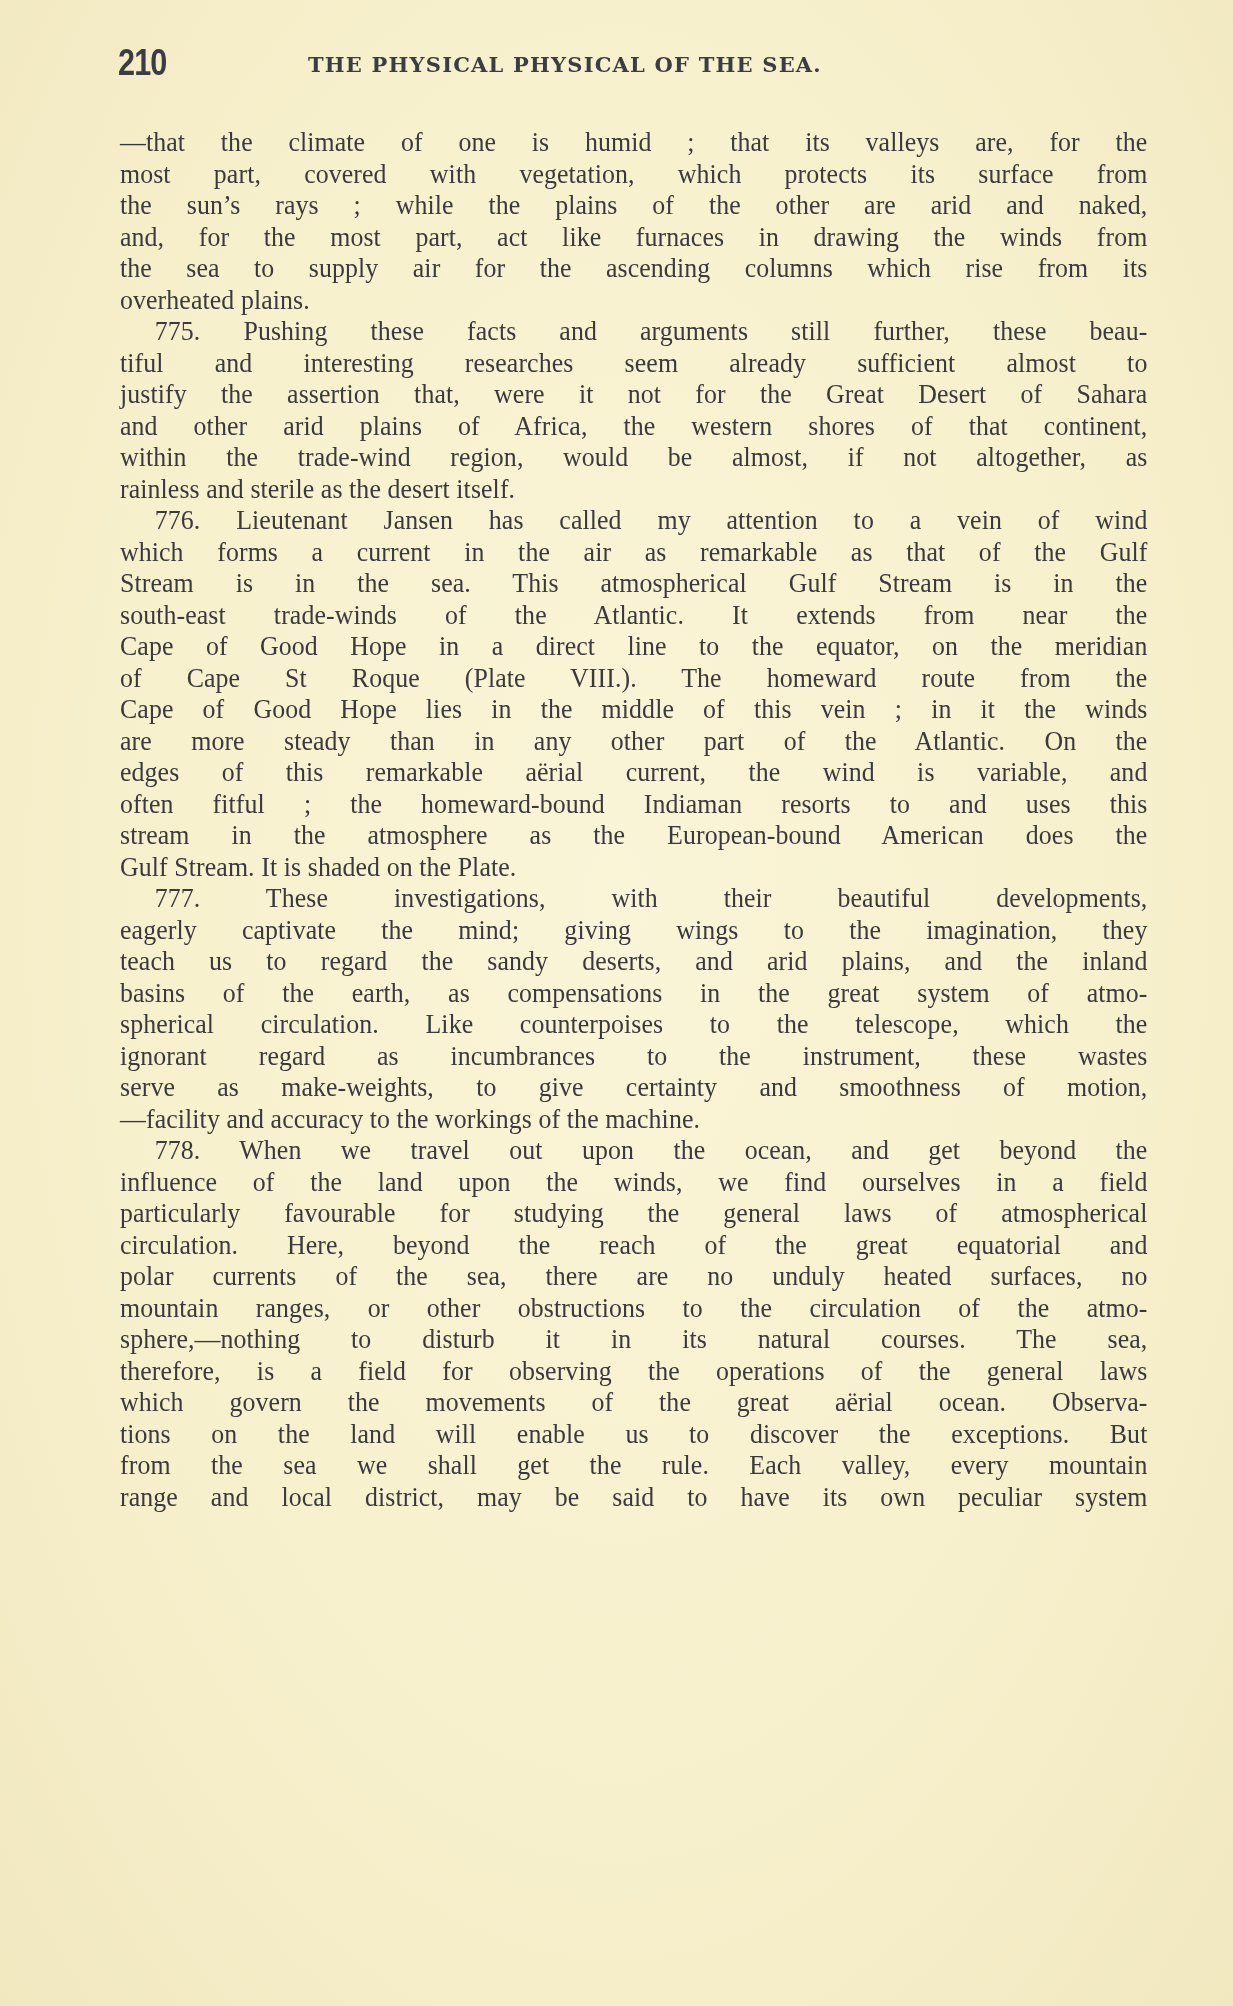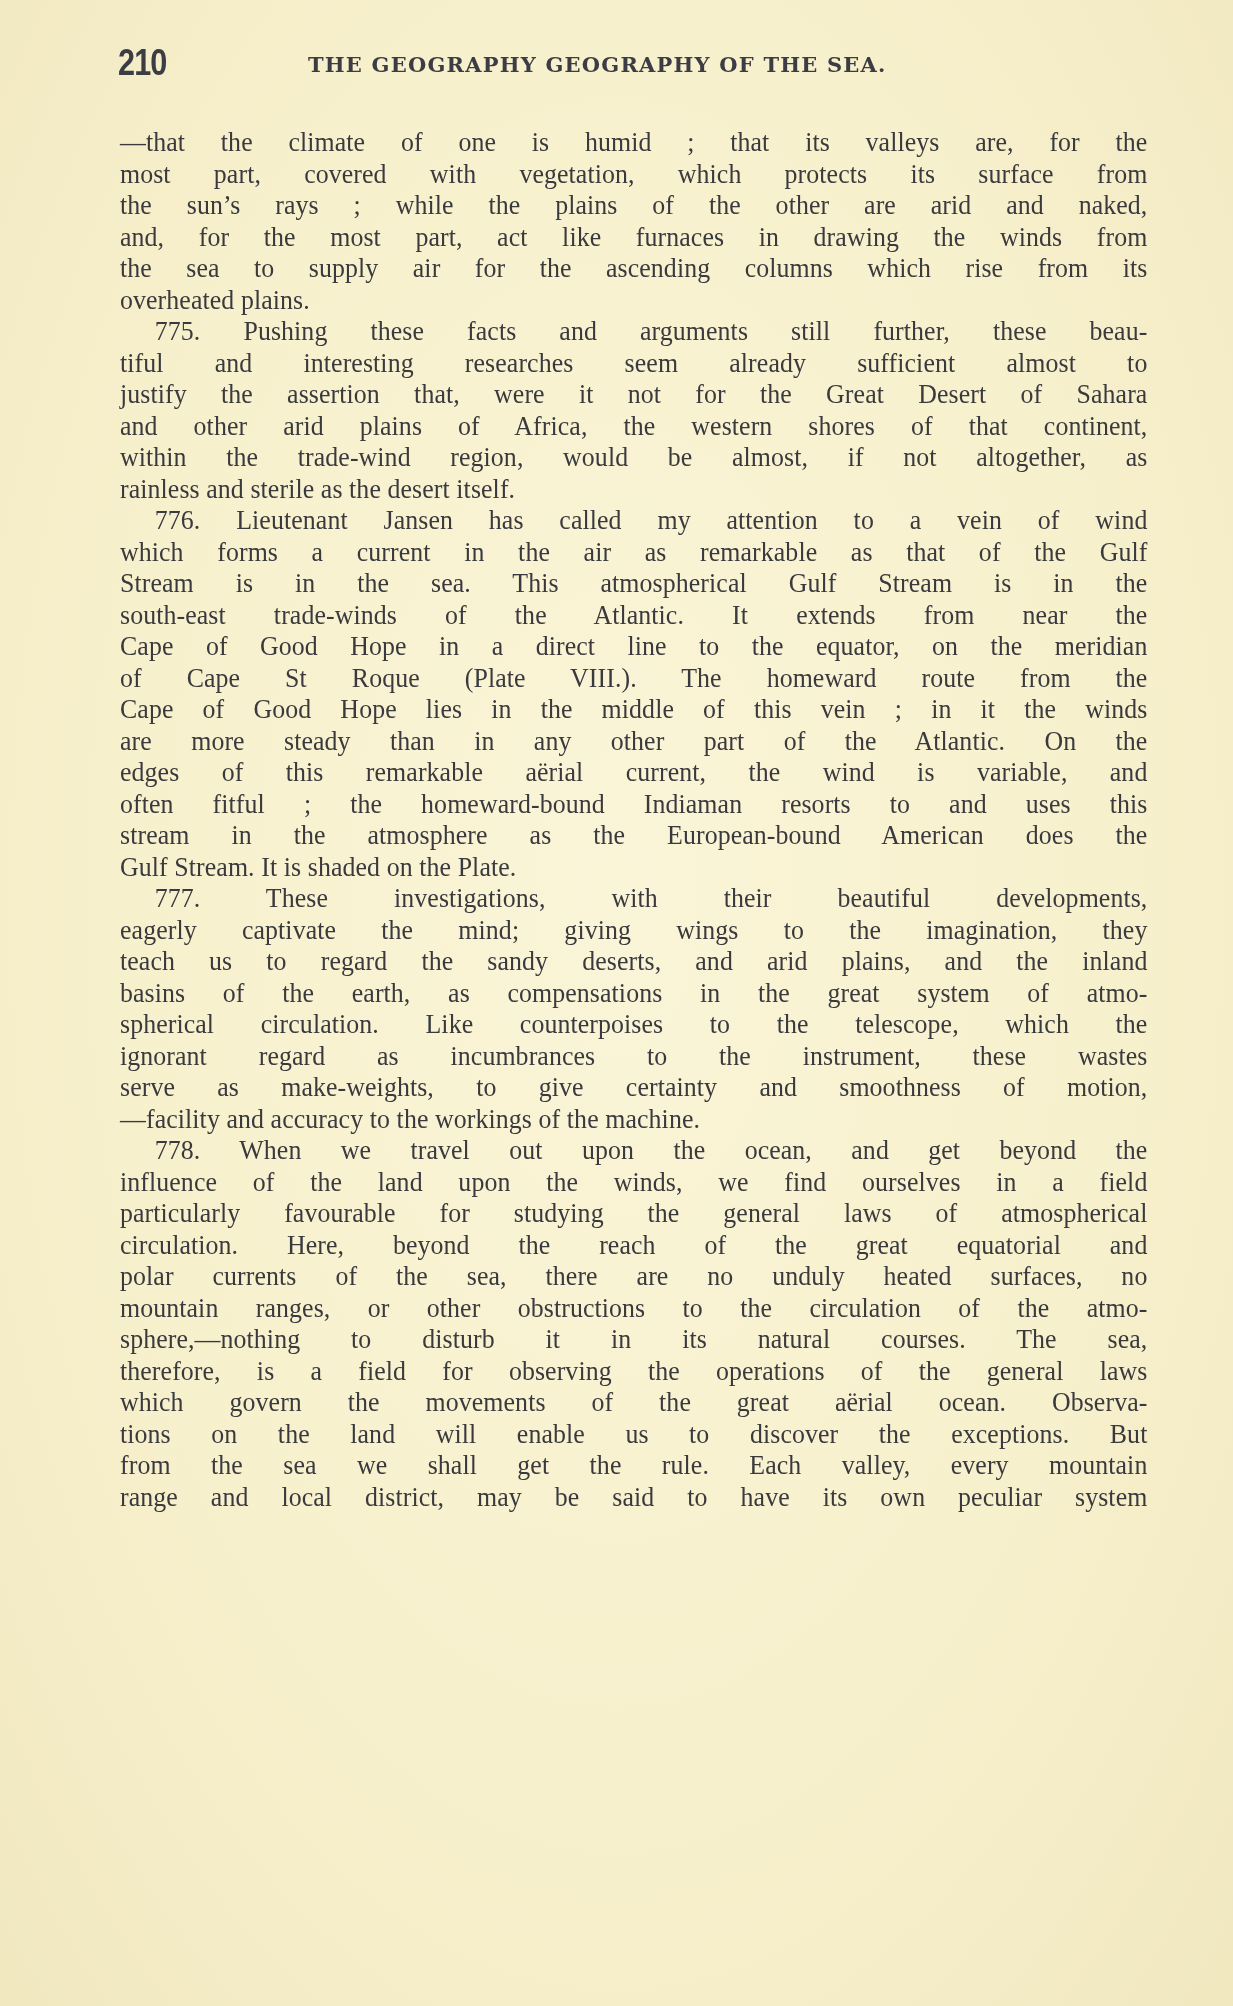--- a/index.html
+++ b/index.html
@@ -36,21 +36,21 @@
     }
     .line.last { text-align-last: left; }
     .line.indent { padding-left: 37px; width: 1056px; }
   </style>
 </head>
 <body>
 
 <div class="page">
   <div class="running-head">
     <span class="page-number">210</span>
-    <span class="running-title">THE GEOGRAPHY GEOGRAPHY OF THE SEA.</span>
+    <span class="running-title">THE PHYSICAL PHYSICAL OF THE SEA.</span>
   </div>
 
   <div class="body-text">
 
     <div>
       <span class="line">—that the climate of one is humid ; that its valleys are, for the</span>
       <span class="line">most part, covered with vegetation, which protects its surface from</span>
       <span class="line">the sun’s rays ; while the plains of the other are arid and naked,</span>
       <span class="line">and, for the most part, act like furnaces in drawing the winds from</span>
       <span class="line">the sea to supply air for the ascending columns which rise from its</span>

